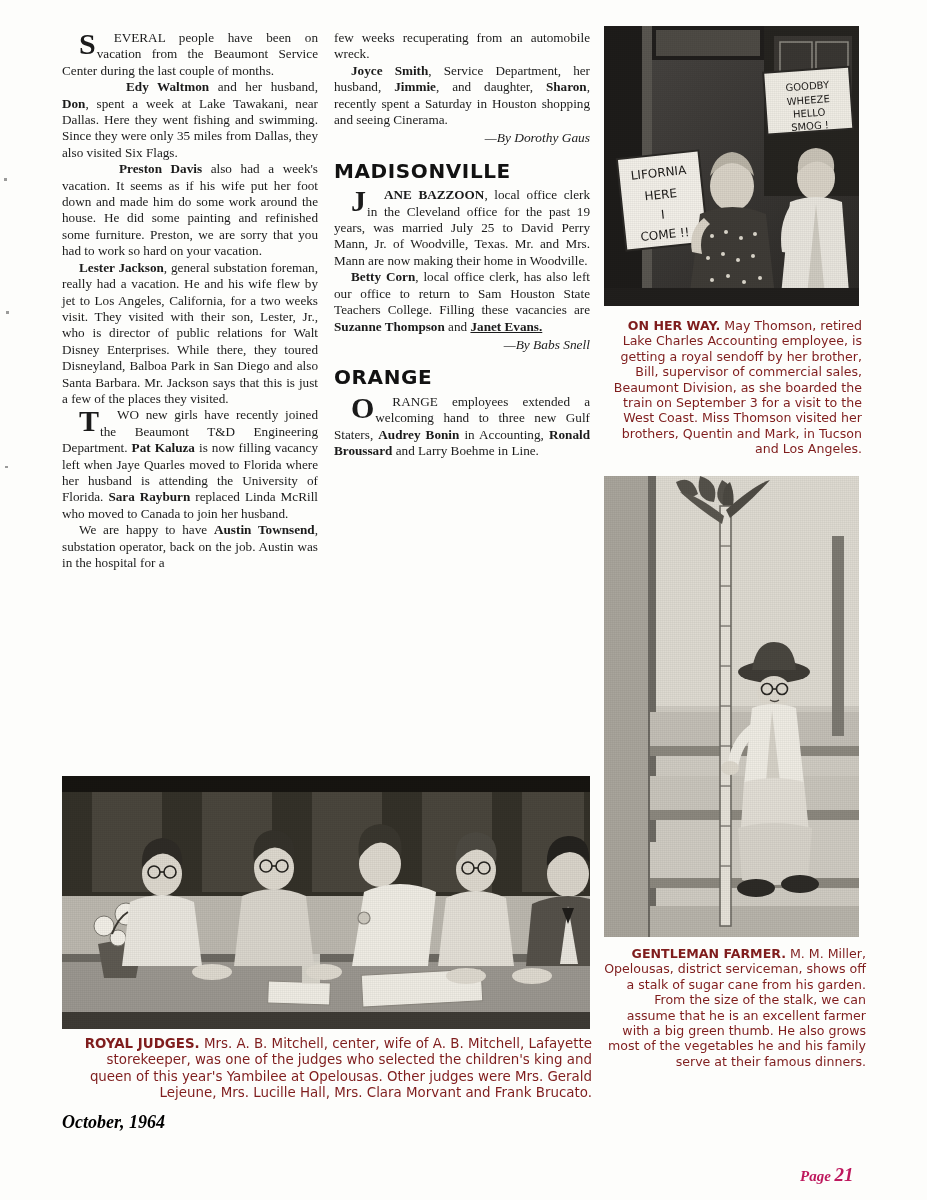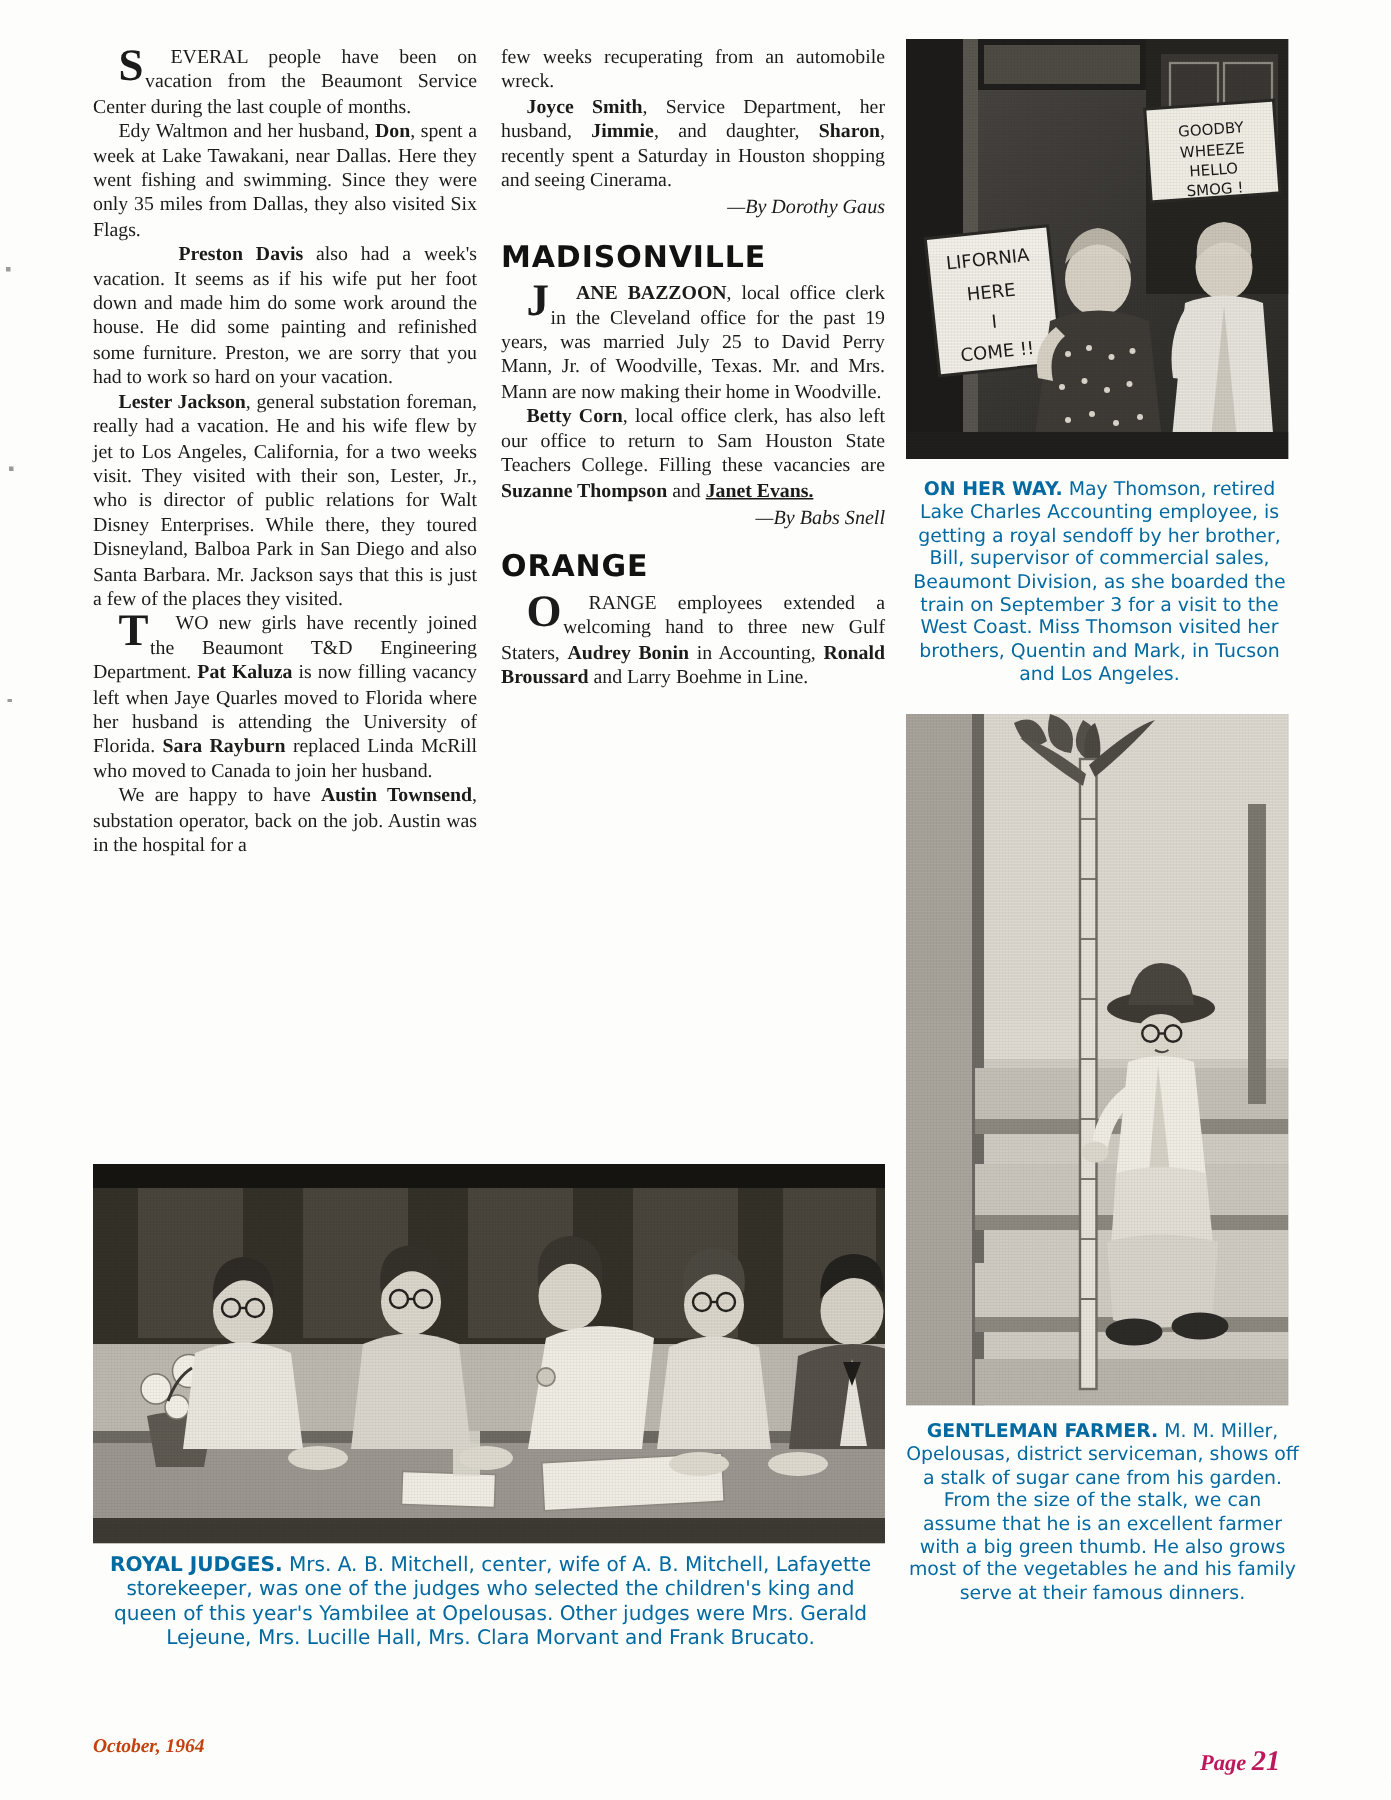--- a/index.html
+++ b/index.html
@@ -79,33 +79,33 @@
     overflow: hidden;
     border: 0;
   }
   .photo .ph-inner { position: absolute; inset: 0; }
 
   .caption {
     position: absolute;
     font-family: "DejaVu Sans", sans-serif;
     font-size: 12.6px;
     line-height: 15.4px;
-    color: #0369a1;
-    text-align: center;
+    color: #7f1d1d;
+    text-align: right;
   }
   .caption .lead { font-weight: bold; }
 
   .footer-left {
     position: absolute;
-    left: 62px; top: 1156px;
+    left: 62px; top: 1112px;
     font-family: "Liberation Serif", serif;
     font-style: italic;
     font-weight: bold;
-    font-size: 13px;
-    color: #c2410c;
+    font-size: 18px;
+    color: #000000;
   }
   .footer-right {
     position: absolute;
     left: 800px; top: 1164px;
     font-family: "Liberation Serif", serif;
     font-style: italic;
     font-weight: bold;
     font-size: 15px;
     color: #be185d;
   }
@@ -128,21 +128,21 @@
 <body>
 
 <div class="page">
 
   <div class="edge-mark" style="left:4px; top:178px; width:3px; height:3px;"></div>
   <div class="edge-mark" style="left:6px; top:311px; width:3px; height:3px;"></div>
   <div class="edge-mark" style="left:5px; top:466px; width:3px; height:2px;"></div>
 
   <div class="col" id="col1" style="left:62px; top:30px; width:256px;">
       <p class="dropcap-p"><span class="dc">S</span><span>EVERAL people have been on vacation from the Beaumont Service Center during the last couple of months.</span></p>
-      <p><span style="font-weight: normal;">Edy Waltmon</span><span> and her husband, </span><span style="font-weight: bold;">Don</span><span>, spent a week at Lake Tawakani, near Dallas. Here they went fishing and swimming. Since they were only 35 miles from Dallas, they also visited Six Flags.</span></p>
+      <p><span style="font-weight: bold; margin-left: 47px;">Edy Waltmon</span><span> and her husband, </span><span style="font-weight: bold;">Don</span><span>, spent a week at Lake Tawakani, near Dallas. Here they went fishing and swimming. Since they were only 35 miles from Dallas, they also visited Six Flags.</span></p>
       <p><span style="font-weight: bold; margin-left: 40px;">Preston Davis</span><span> also had a week's vacation. It seems as if his wife put her foot down and made him do some work around the house. He did some painting and refinished some furniture. Preston, we are sorry that you had to work so hard on your vacation.</span></p>
       <p><span style="font-weight: bold;">Lester Jackson</span><span>, general substation foreman, really had a vacation. He and his wife flew by jet to Los Angeles, California, for a two weeks visit. They visited with their son, Lester, Jr., who is director of public relations for Walt Disney Enterprises. While there, they toured Disneyland, Balboa Park in San Diego and also Santa Barbara. Mr. Jackson says that this is just a few of the places they visited.</span></p>
       <p class="dropcap-p"><span class="dc">T</span><span><span>WO new girls have recently joined the Beaumont T&amp;D Engineering Department. </span><span style="font-weight: bold;">Pat Kaluza</span><span> is now filling vacancy left when Jaye Quarles moved to Florida where her husband is attending the University of Florida. </span><span style="font-weight: bold;">Sara Rayburn</span><span> replaced Linda McRill who moved to Canada to join her husband.</span></span></p>
       <p><span>We are happy to have </span><span style="font-weight: bold;">Austin Townsend</span><span>, substation operator, back on the job. Austin was in the hospital for a</span></p>
     </div>
 
   <div class="col" id="col2" style="left:334px; top:30px; width:256px;">
       <p class="first">few weeks recuperating from an automobile wreck.</p>
       <p><span style="font-weight: bold;">Joyce Smith</span><span>, Service Department, her husband, </span><span style="font-weight: bold;">Jimmie</span><span>, and daughter, </span><span style="font-weight: bold;">Sharon</span><span>, recently spent a Saturday in Houston shopping and seeing Cinerama.</span></p>
       <div class="byline">—By Dorothy Gaus</div>

